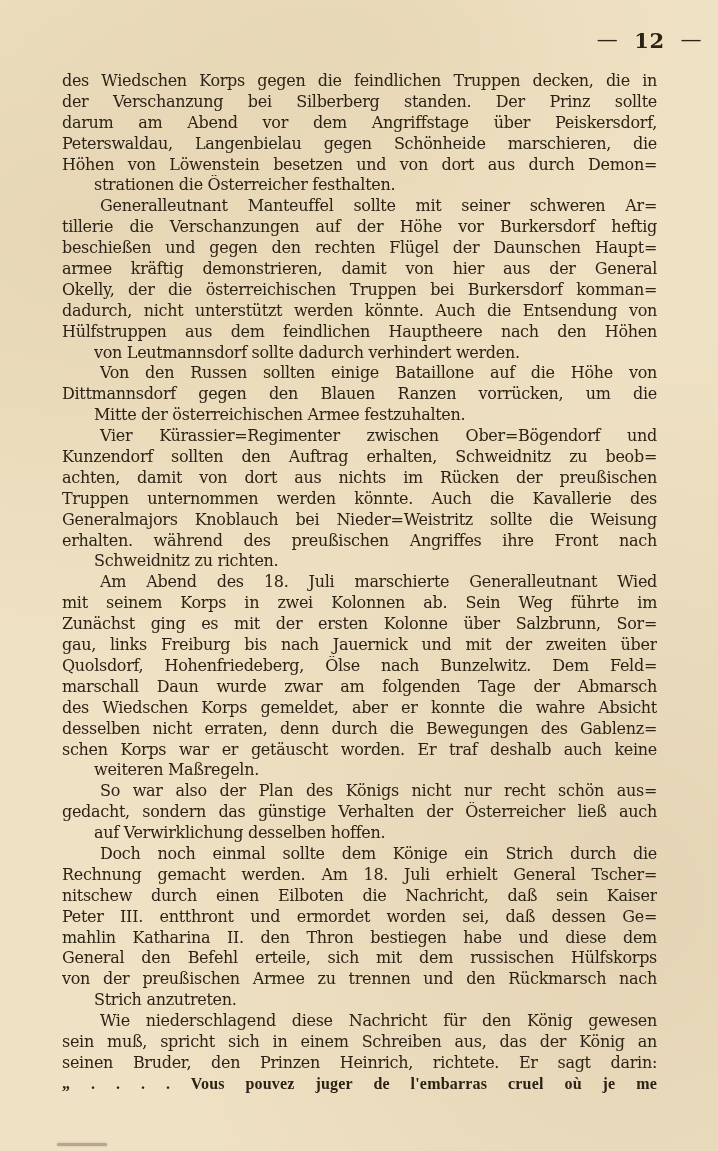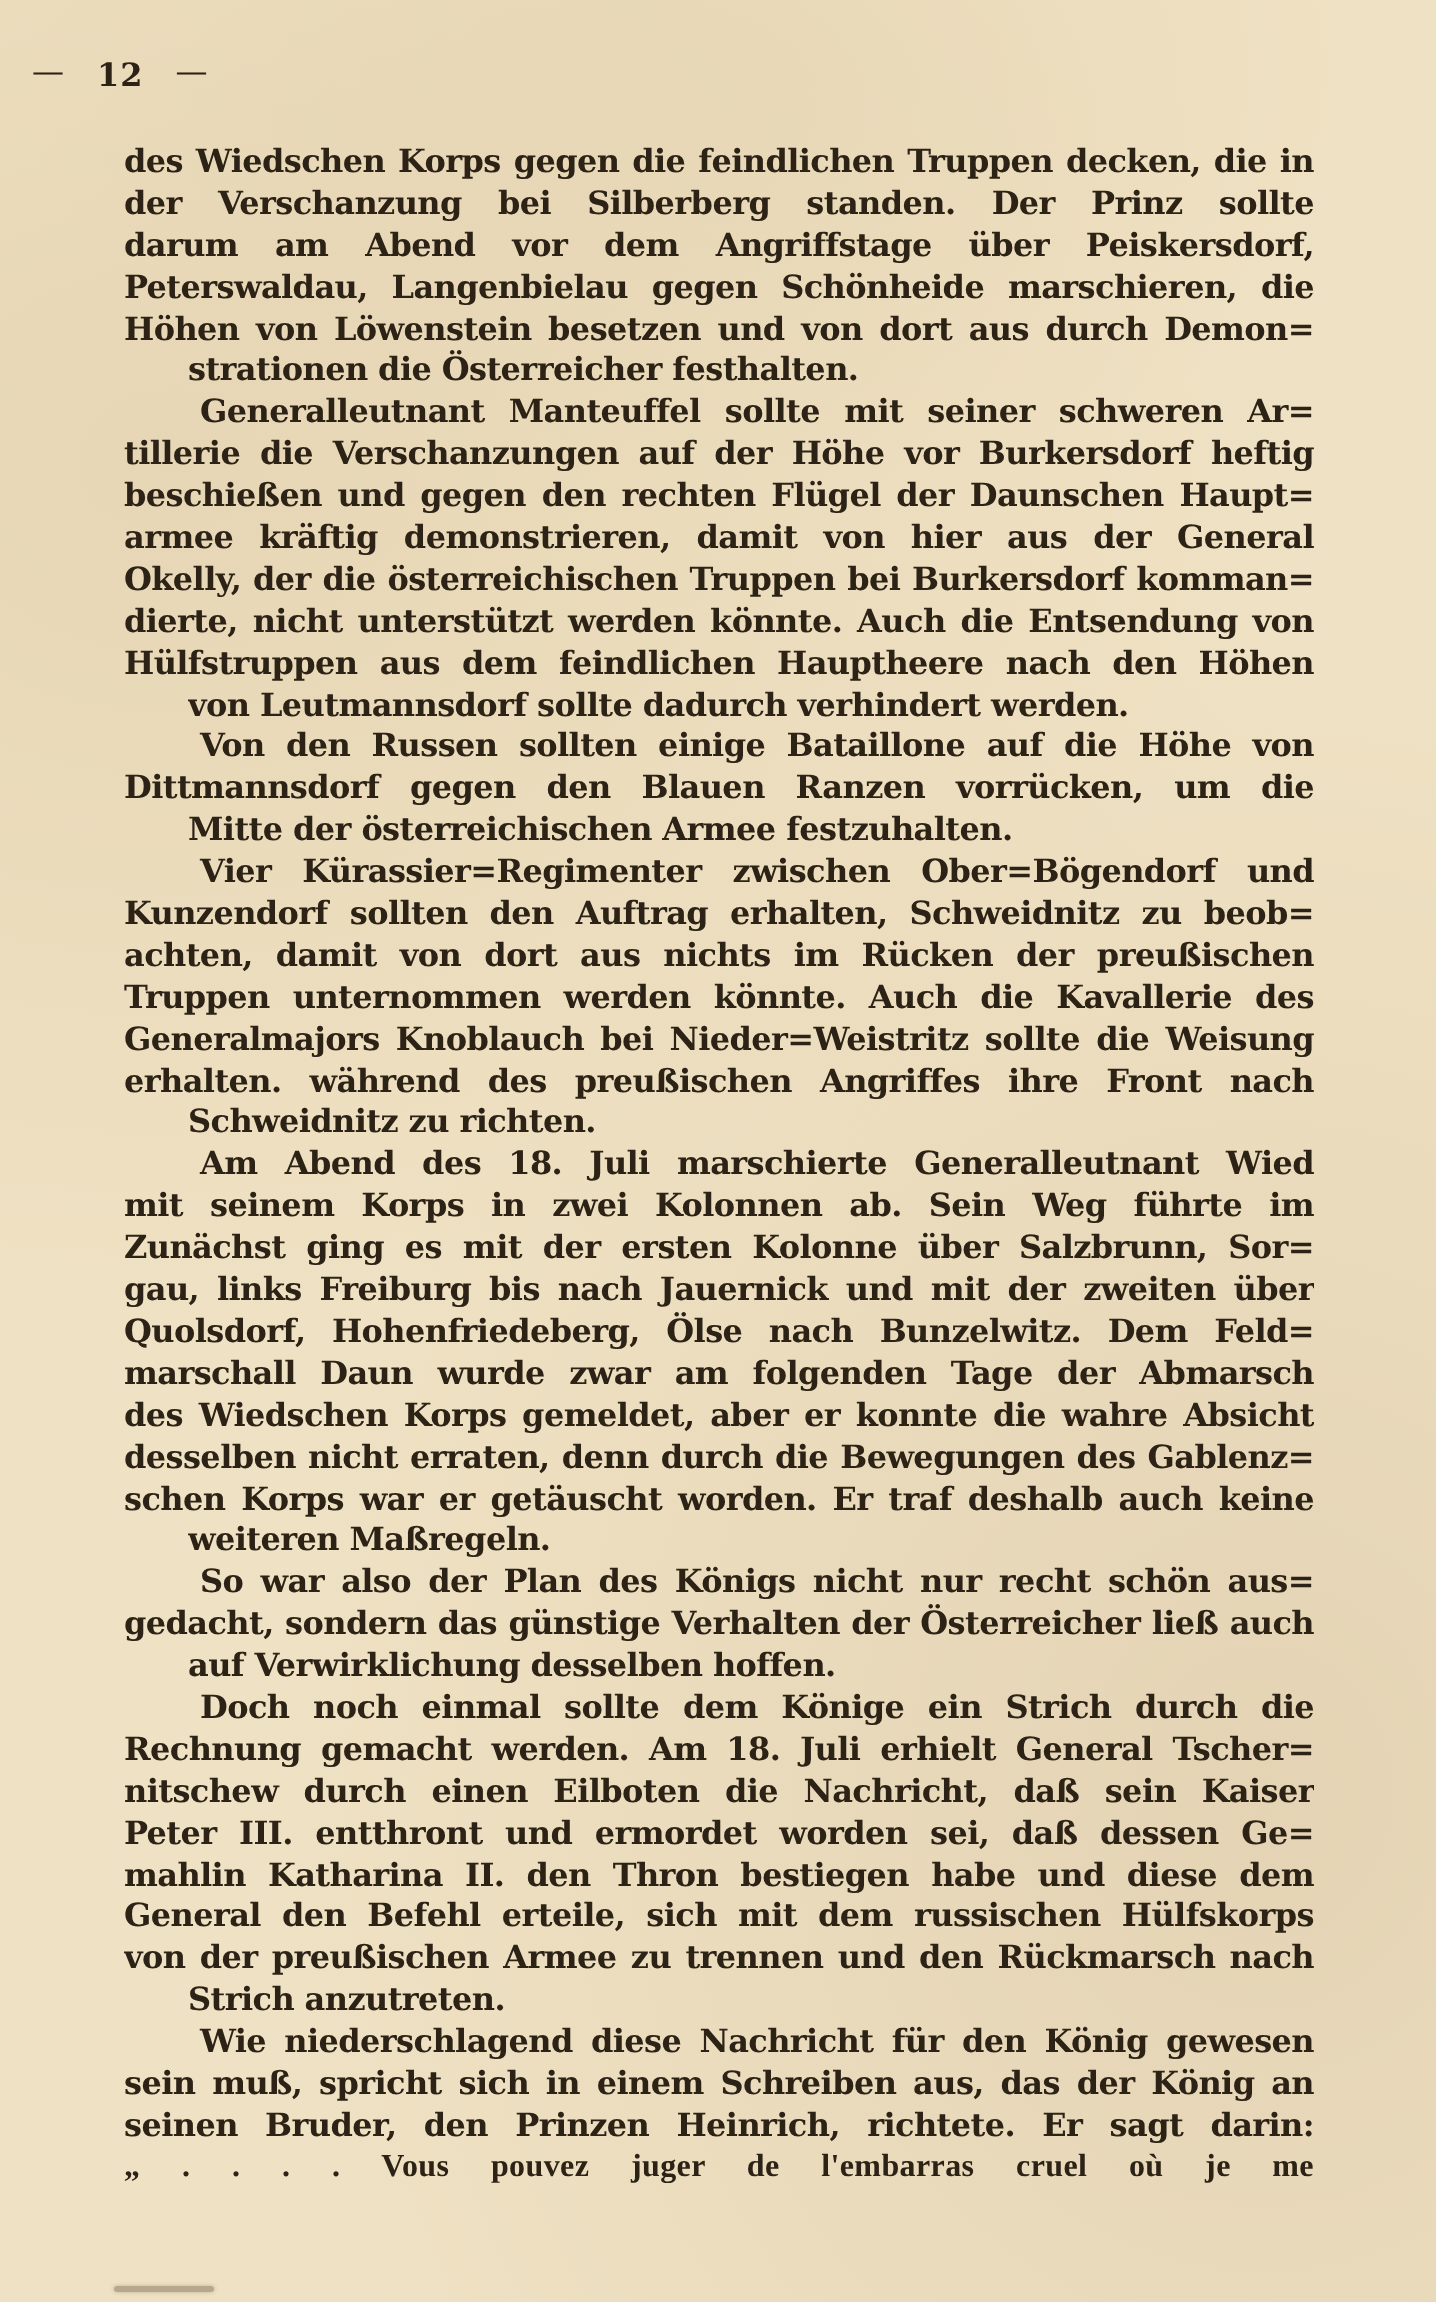--- a/index.html
+++ b/index.html
@@ -21,22 +21,22 @@
       radial-gradient(ellipse 500px 300px at 50% 3%, rgba(220,202,165,0.30), transparent 70%);
     overflow: hidden;
     font-family: "DejaVu Serif", "Liberation Serif", serif;
     color: var(--ink);
   }
   .header {
     position: absolute;
     top: 28px;
     left: 0;
     width: 100%;
-    text-align: left;
-    font-size: 16px;
+    text-align: right;
+    font-size: 21px;
     font-weight: bold;
     letter-spacing: 0.5px;
   }
   .header .dash {
     display: inline-block;
     margin: 0 16px;
     transform: translateY(-2px);
     font-weight: normal;
   }
   .body-text {
@@ -49,21 +49,21 @@
     margin: 0;
     padding: 0;
   }
   .paragraph.indent .line:first-child {
     text-indent: 38px;
   }
   .line {
     height: 20.9px;
     line-height: 20.9px;
     font-size: 16px;
-    font-weight: bold;
+    font-weight: normal;
     letter-spacing: -0.3px;
     text-align: justify;
     text-align-last: justify;
     white-space: nowrap;
     overflow: hidden;
   }
   .line.last {
     text-align-last: left;
     margin-left: 32px;
   }
@@ -99,21 +99,21 @@
         <div class="line">Peterswaldau, Langenbielau gegen Schönheide marschieren, die</div>
         <div class="line">Höhen von Löwenstein besetzen und von dort aus durch Demon=</div>
         <div class="line last">strationen die Österreicher festhalten.</div>
       </div>
       <div class="paragraph indent">
         <div class="line">Generalleutnant Manteuffel sollte mit seiner schweren Ar=</div>
         <div class="line">tillerie die Verschanzungen auf der Höhe vor Burkersdorf heftig</div>
         <div class="line">beschießen und gegen den rechten Flügel der Daunschen Haupt=</div>
         <div class="line">armee kräftig demonstrieren, damit von hier aus der General</div>
         <div class="line">Okelly, der die österreichischen Truppen bei Burkersdorf komman=</div>
-        <div class="line">dierte, nicht unterstützt werden könnte. Auch die Entsendung von</div>
+        <div class="line">dadurch, nicht unterstützt werden könnte. Auch die Entsendung von</div>
         <div class="line">Hülfstruppen aus dem feindlichen Hauptheere nach den Höhen</div>
         <div class="line last">von Leutmannsdorf sollte dadurch verhindert werden.</div>
       </div>
       <div class="paragraph indent">
         <div class="line">Von den Russen sollten einige Bataillone auf die Höhe von</div>
         <div class="line">Dittmannsdorf gegen den Blauen Ranzen vorrücken, um die</div>
         <div class="line last">Mitte der österreichischen Armee festzuhalten.</div>
       </div>
       <div class="paragraph indent">
         <div class="line">Vier Kürassier=Regimenter zwischen Ober=Bögendorf und</div>

